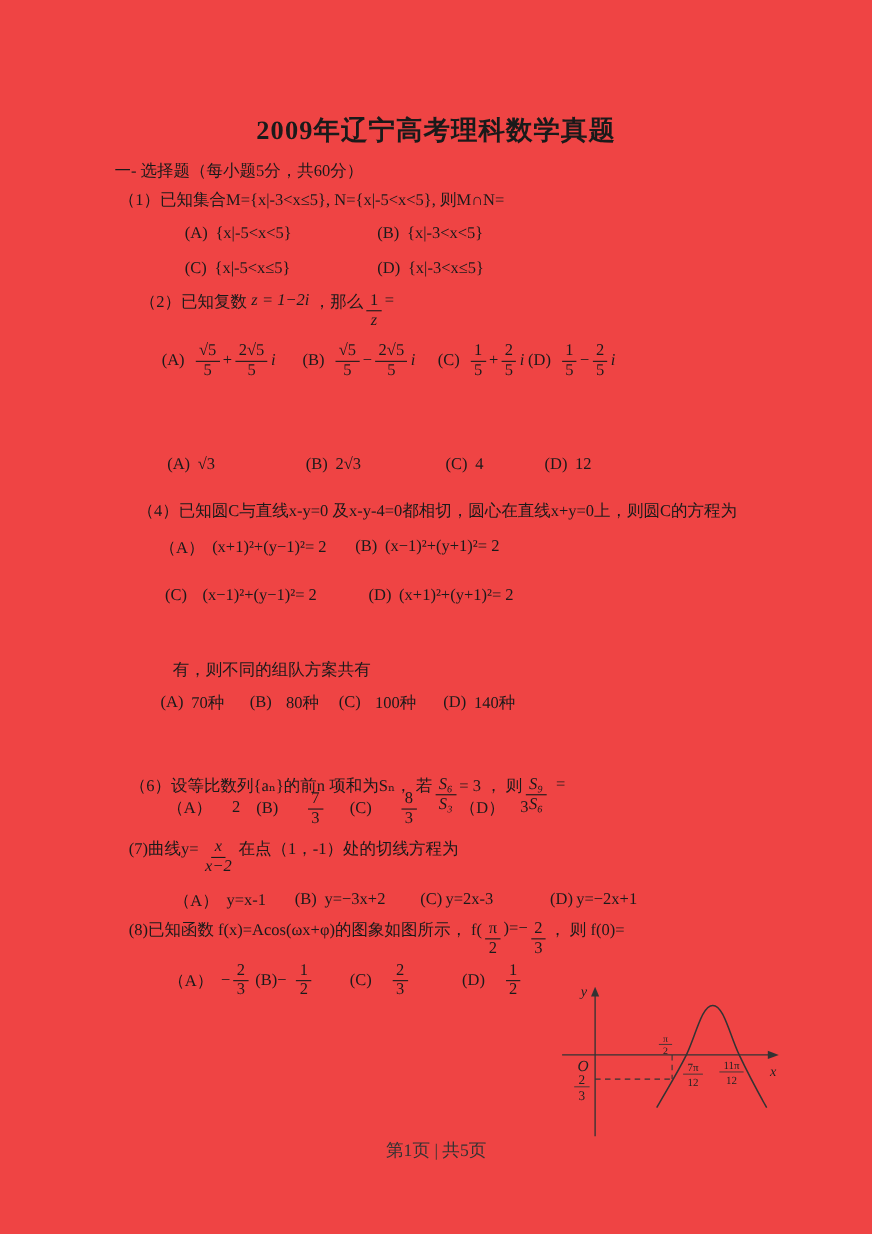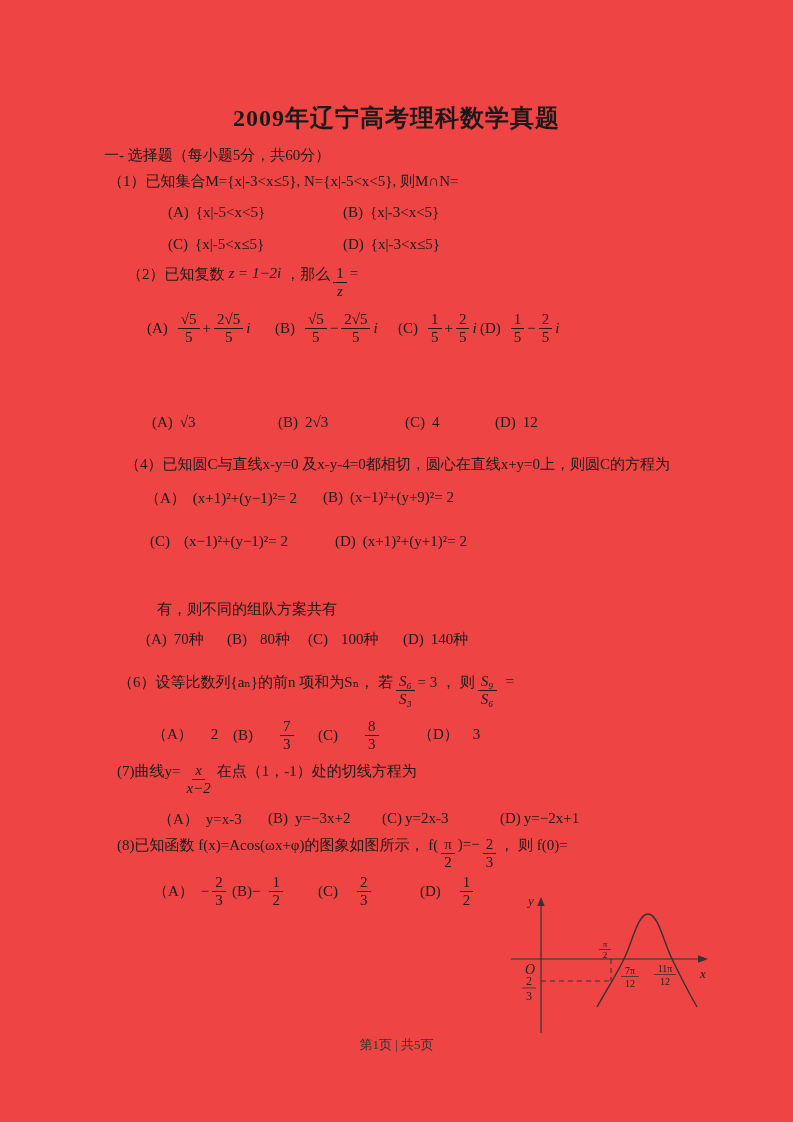--- a/index.html
+++ b/index.html
@@ -10,21 +10,21 @@
   }
   .abs{position:absolute;white-space:nowrap;}
   .title{width:100%;text-align:center;font-weight:bold;font-size:24px;letter-spacing:1px;}
   .mline{display:flex;align-items:flex-start;}
   .opt{position:absolute;display:inline-flex;align-items:center;white-space:nowrap;}
   .lab{margin-right:7px;}
   .it{font-style:italic;}
   .fr{display:inline-flex;flex-direction:column;align-items:center;vertical-align:middle;line-height:1.12;margin:0 3px;}
   .fr .n{display:block;padding:0 3px;border-bottom:1px solid #1a1a1a;}
   .fr .d{display:block;padding:0 3px;}
-  .footer{width:100%;text-align:center;font-size:13px;color:#333;}
+  .footer{width:100%;text-align:center;font-size:16px;color:#333;}
   .fig{position:absolute;left:505px;top:893px;}
   .fig line,.fig path{stroke:#333;}
   .fig .dash{stroke-dasharray:5 4;stroke-width:1;}
   .fig text{fill:#222;font-family:"Liberation Serif","DejaVu Serif",serif;}
 </style>
 </head>
 <body>
 
 <div class="page">
 
@@ -129,21 +129,21 @@
       <span>12</span>
     </span>
 
   <div class="abs" style="top:455px;left:125px">（4）已知圆C与直线x-y=0 及x-y-4=0都相切，圆心在直线x+y=0上，则圆C的方程为</div>
   <span class="opt" style="top:489px;left:145px">
       <span class="lab">（A）</span>
       <span>(x+1)²+(y−1)²= 2</span>
     </span>
   <span class="opt" style="top:489px;left:323px">
       <span class="lab">(B)</span>
-      <span>(x−1)²+(y+9)²= 2</span>
+      <span>(x−1)²+(y+1)²= 2</span>
     </span>
   <span class="opt" style="top:533px;left:150px">
       <span class="lab" style="margin-right:14px">(C)</span>
       <span>(x−1)²+(y−1)²= 2</span>
     </span>
   <span class="opt" style="top:533px;left:335px">
       <span class="lab">(D)</span>
       <span>(x+1)²+(y+1)²= 2</span>
     </span>
 
@@ -158,21 +158,21 @@
     </span>
   <span class="opt" style="top:630px;left:308px">
       <span class="lab" style="margin-right:13px">(C)</span>
       <span>100种</span>
     </span>
   <span class="opt" style="top:630px;left:403px">
       <span class="lab">(D)</span>
       <span>140种</span>
     </span>
 
-  <div class="abs mline" style="top:673px;left:118px;height:52px">
+  <div class="abs mline" style="top:705px;left:118px;height:52px">
     <span>（6）设等比数列{aₙ}的前n 项和为Sₙ， 若</span>
     <span class="fr it">
         <span class="n">S₆</span>
         <span class="d">S₃</span>
       </span>
     <span>= 3 ， 则</span>
     <span class="fr it">
         <span class="n">S₉</span>
         <span class="d">S₆</span>
       </span>
@@ -204,21 +204,21 @@
   <div class="abs mline" style="top:762px;left:117px;height:46px">
     <span>(7)曲线y=</span>
     <span class="fr it">
         <span class="n">x</span>
         <span class="d">x−2</span>
       </span>
     <span>在点（1，-1）处的切线方程为</span>
   </div>
   <span class="opt" style="top:810px;left:158px">
       <span class="lab">（A）</span>
-      <span>y=x-3</span>
+      <span>y=x-1</span>
     </span>
   <span class="opt" style="top:810px;left:268px">
       <span class="lab">(B)</span>
       <span>y=−3x+2</span>
     </span>
   <span class="opt" style="top:810px;left:382px">
       <span class="lab" style="margin-right:3px">(C)</span>
       <span>y=2x-3</span>
     </span>
   <span class="opt" style="top:810px;left:500px">

